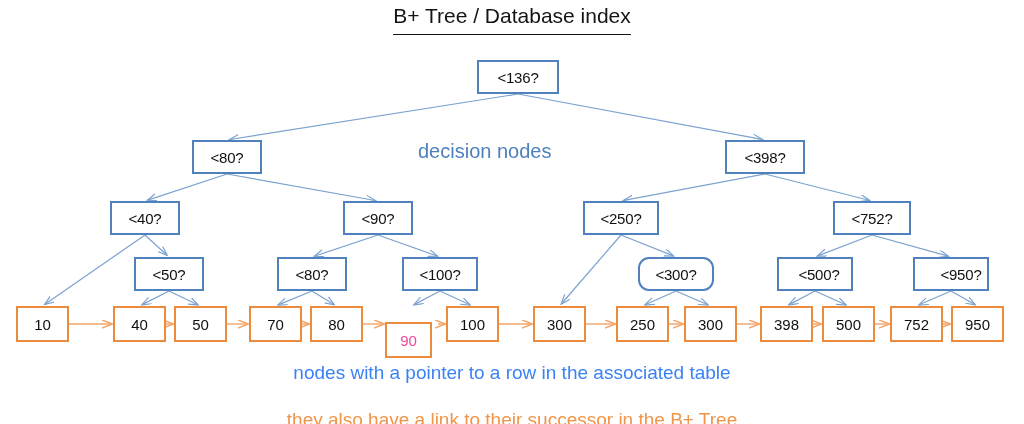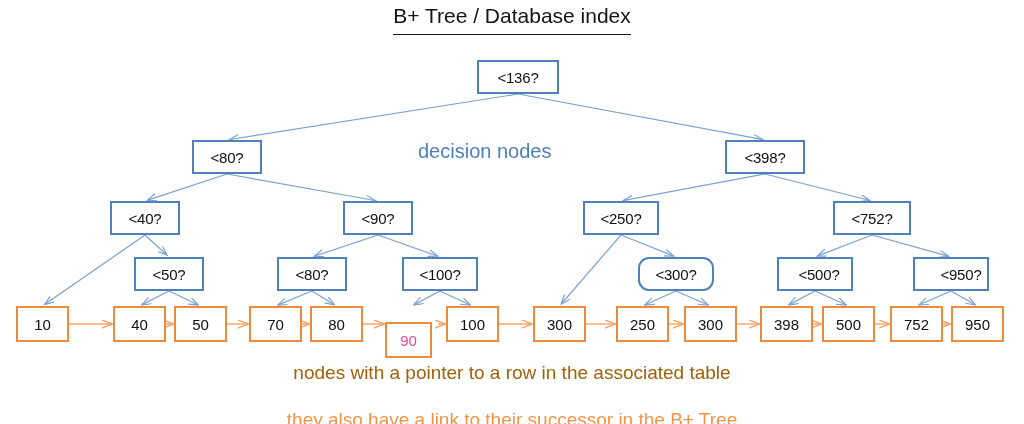--- a/index.html
+++ b/index.html
@@ -183,16 +183,16 @@
       <div class="leaf" style="left: 890px; top: 306px; width: 53px; height: 36px; border-color: rgb(237, 139, 60); color: rgb(16, 16, 16);">
         <span>752</span>
       </div>
       <div class="leaf" style="left: 951px; top: 306px; width: 53px; height: 36px; border-color: rgb(237, 139, 60); color: rgb(16, 16, 16);">
         <span>950</span>
       </div>
     </div>
 
   <div class="decision-label" style="left: 418px; top: 140px; color: rgb(79, 129, 189);">decision nodes</div>
 
-  <div class="caption" id="cap1" style="top: 362px; color: #a16207;">nodes with a pointer to a row in the associated table</div>
+  <div class="caption" id="cap1" style="top: 362px; color: #3b82f6;">nodes with a pointer to a row in the associated table</div>
   <div class="caption" id="cap2" style="top: 409px; color: rgb(240, 149, 74);">they also have a link to their successor in the B+ Tree</div>
 
 </div>
 
 </body></html>

